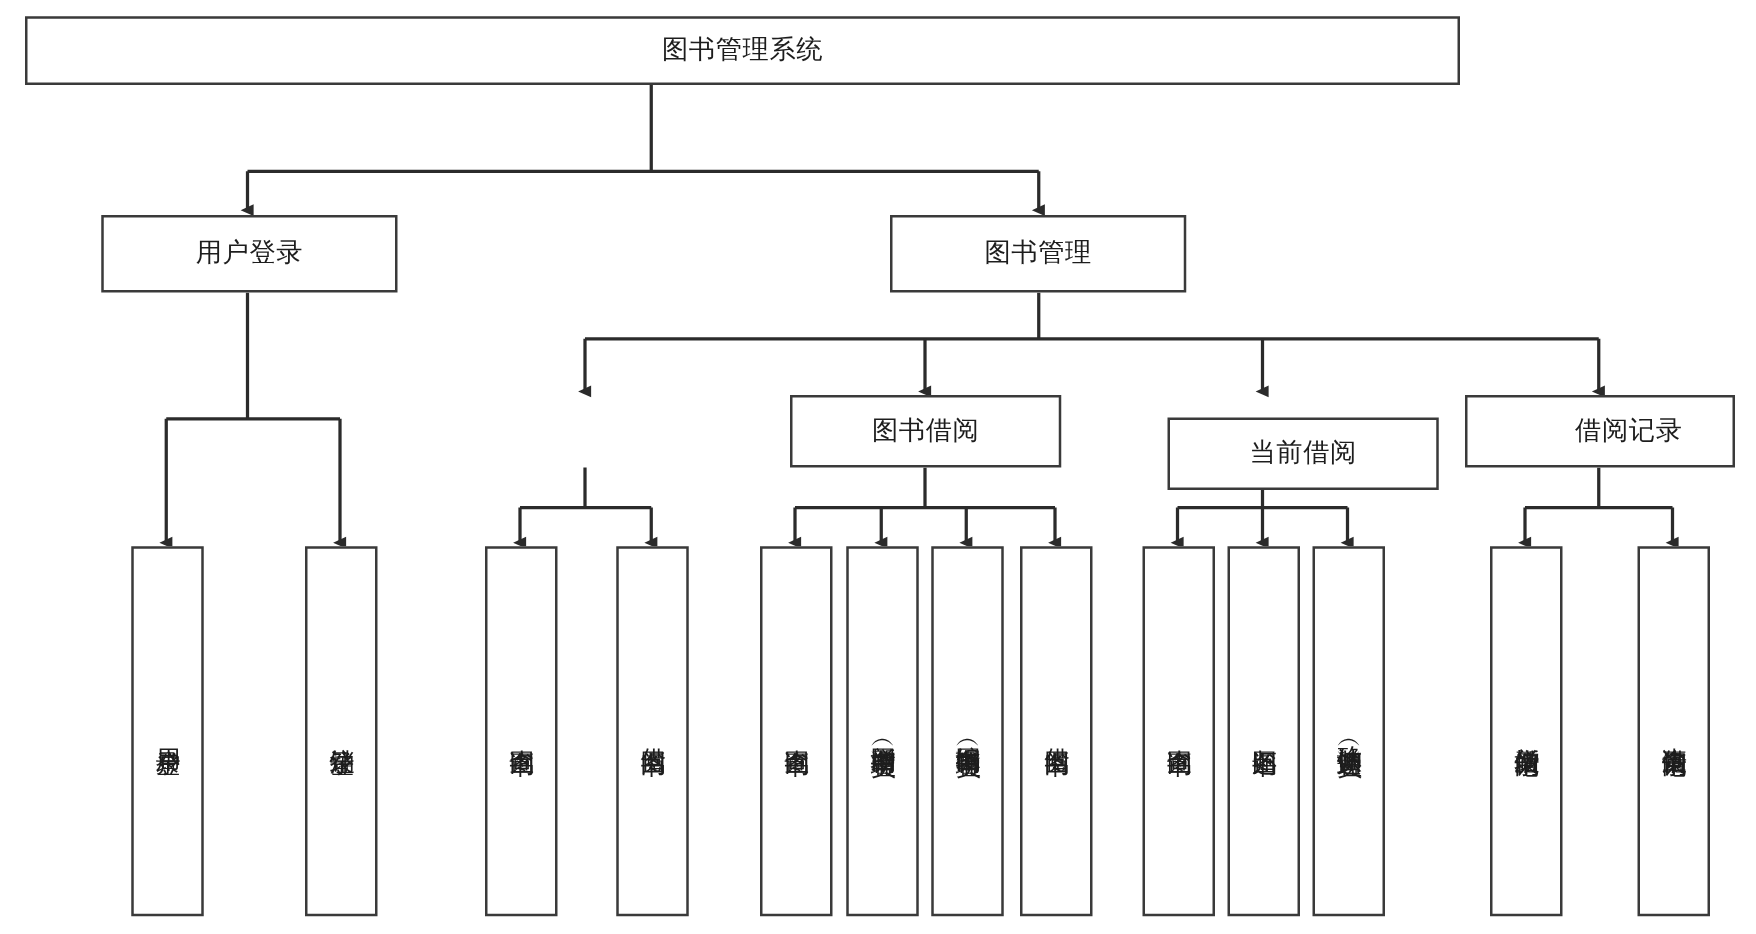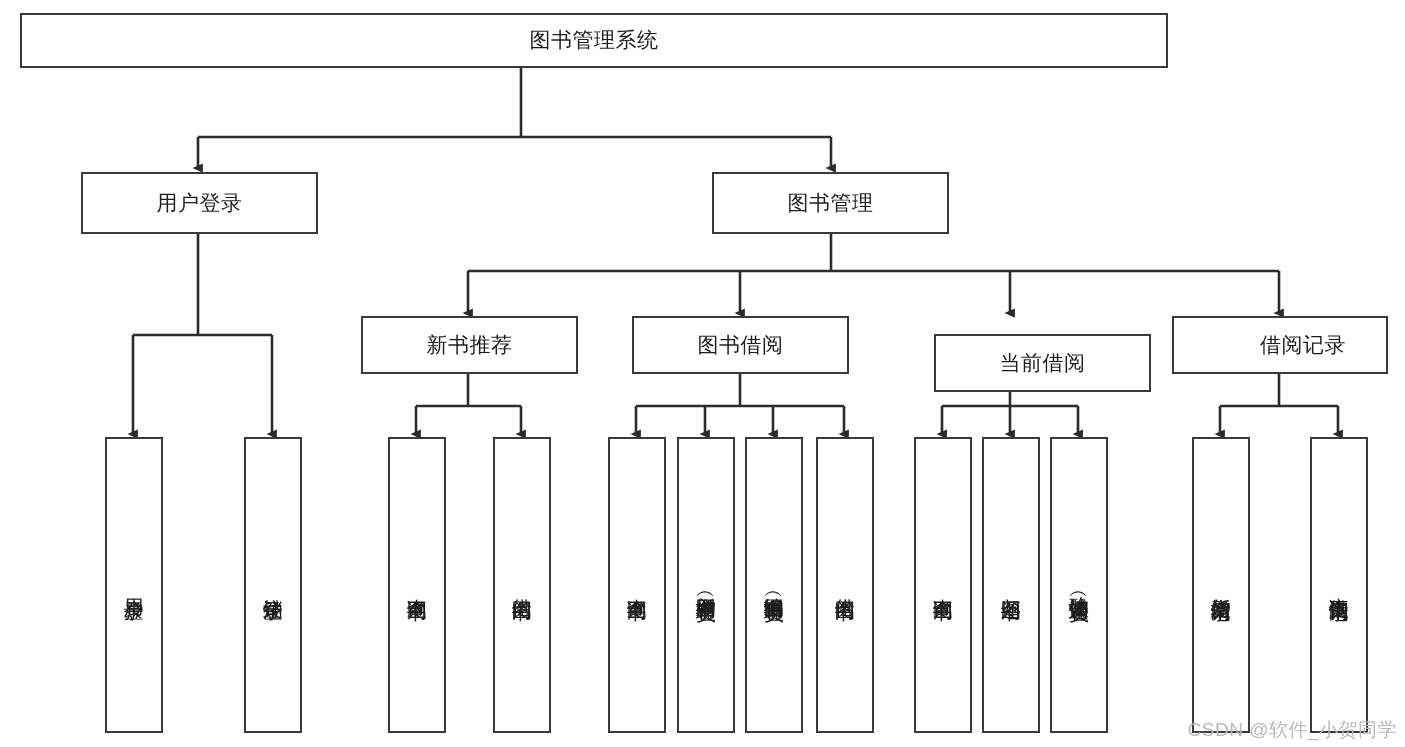--- a/index.html
+++ b/index.html
@@ -121,23 +121,20 @@
     <span class="lbl">图书管理系统</span>
   </div>
 
   <div class="node" style="left:81px;top:172px;width:237px;height:62px;">
     <span class="lbl">用户登录</span>
   </div>
   <div class="node" style="left:712px;top:172px;width:237px;height:62px;">
     <span class="lbl">图书管理</span>
   </div>
 
-  <div class="node" style="left:361px;top:316px;width:217px;height:58px;">
-    <span class="lbl">新书推荐</span>
-  </div>
   <div class="node" style="left:632px;top:316px;width:217px;height:58px;">
     <span class="lbl">图书借阅</span>
   </div>
   <div class="node" style="left:902px;top:334px;width:217px;height:58px;margin-left:32px;">
     <span class="lbl">当前借阅</span>
   </div>
   <div class="node" style="left:1172px;top:316px;width:216px;height:58px;padding-left:46px;">
     <span class="lbl">借阅记录</span>
   </div>
 
@@ -178,15 +175,14 @@
     <span class="lbl">确认归还（管理员）</span>
   </div>
 
   <div class="node leaf" style="left:1192px;top:437px;width:58px;height:296px;">
     <span class="lbl">新增借阅记录</span>
   </div>
   <div class="node leaf" style="left:1310px;top:437px;width:58px;height:296px;">
     <span class="lbl">查询借阅记录</span>
   </div>
 
-  <div class="watermark">CSDN @软件_小贺同学</div>
 
 </div>
 
 </body></html>

